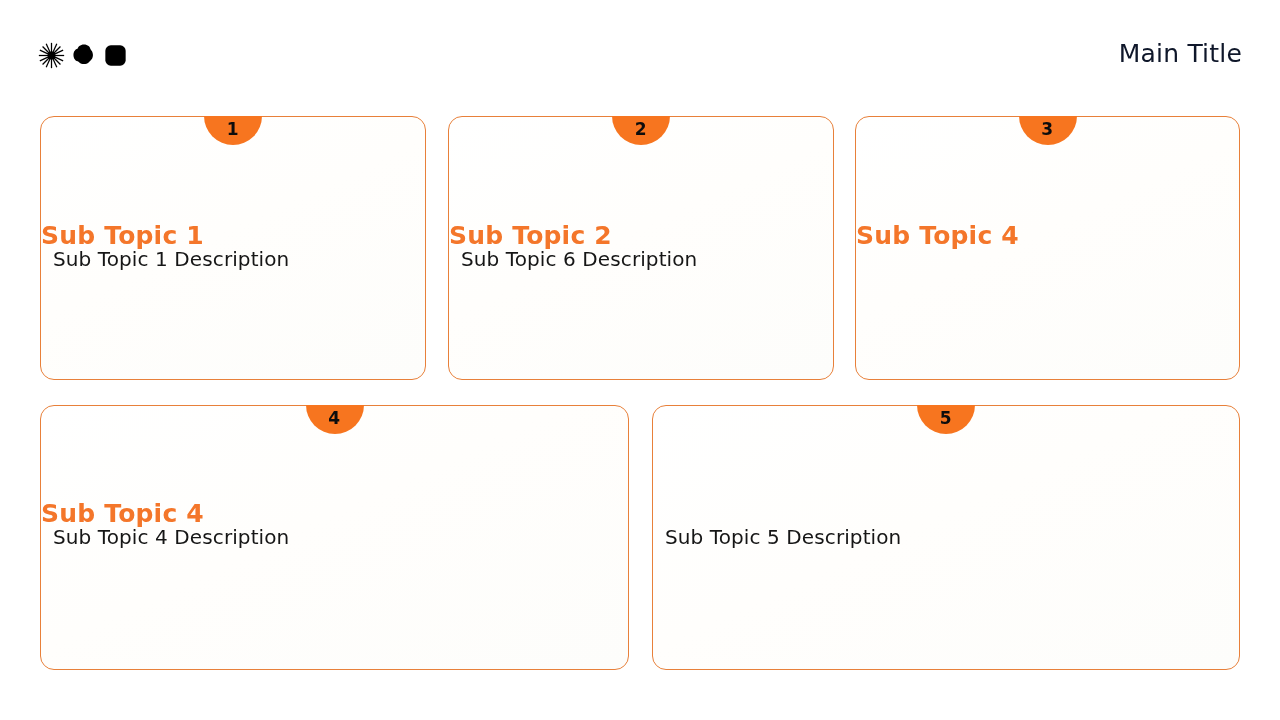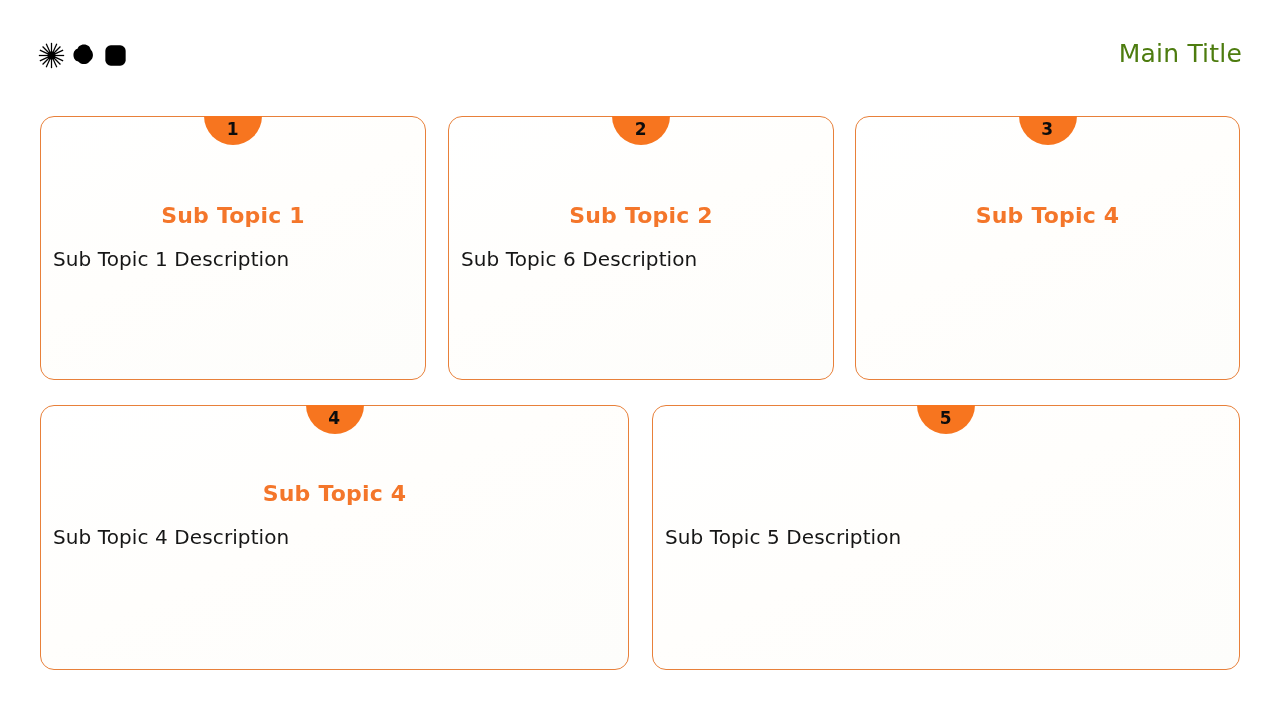--- a/index.html
+++ b/index.html
@@ -36,21 +36,21 @@
   .logo-mark {
     display: block;
   }
   .page-title {
     position: absolute;
     right: 38px;
     top: 38px;
     font-size: 25px;
     line-height: 32px;
     font-weight: 400;
-    color: #4d7c0f;
+    color: #0f172a;
     letter-spacing: 0.2px;
     white-space: nowrap;
     font-family: "DejaVu Sans", "Liberation Sans", sans-serif;
   }
 
   
   .deck {
     position: absolute;
     left: 0;
     top: 0;
@@ -81,27 +81,28 @@
     line-height: 27px;
     text-align: center;
     letter-spacing: 0.5px;
     font-family: "DejaVu Sans", "Liberation Sans", sans-serif;
   }
 
   .card-title {
     position: absolute;
     left: 0;
     right: 0;
-    text-align: center;
+    text-align: left;
     color: #F4762A;
-    font-size: 22px;
+    font-size: 25px;
     font-weight: 700;
     line-height: 30px;
     letter-spacing: 0.2px;
     font-family: "DejaVu Sans", "Liberation Sans", sans-serif;
+    margin-top: 20px;
   }
 
   .card-desc {
     position: absolute;
     left: 12px;
     right: 12px;
     text-align: left;
     color: #161616;
     font-size: 20px;
     font-weight: 400;

